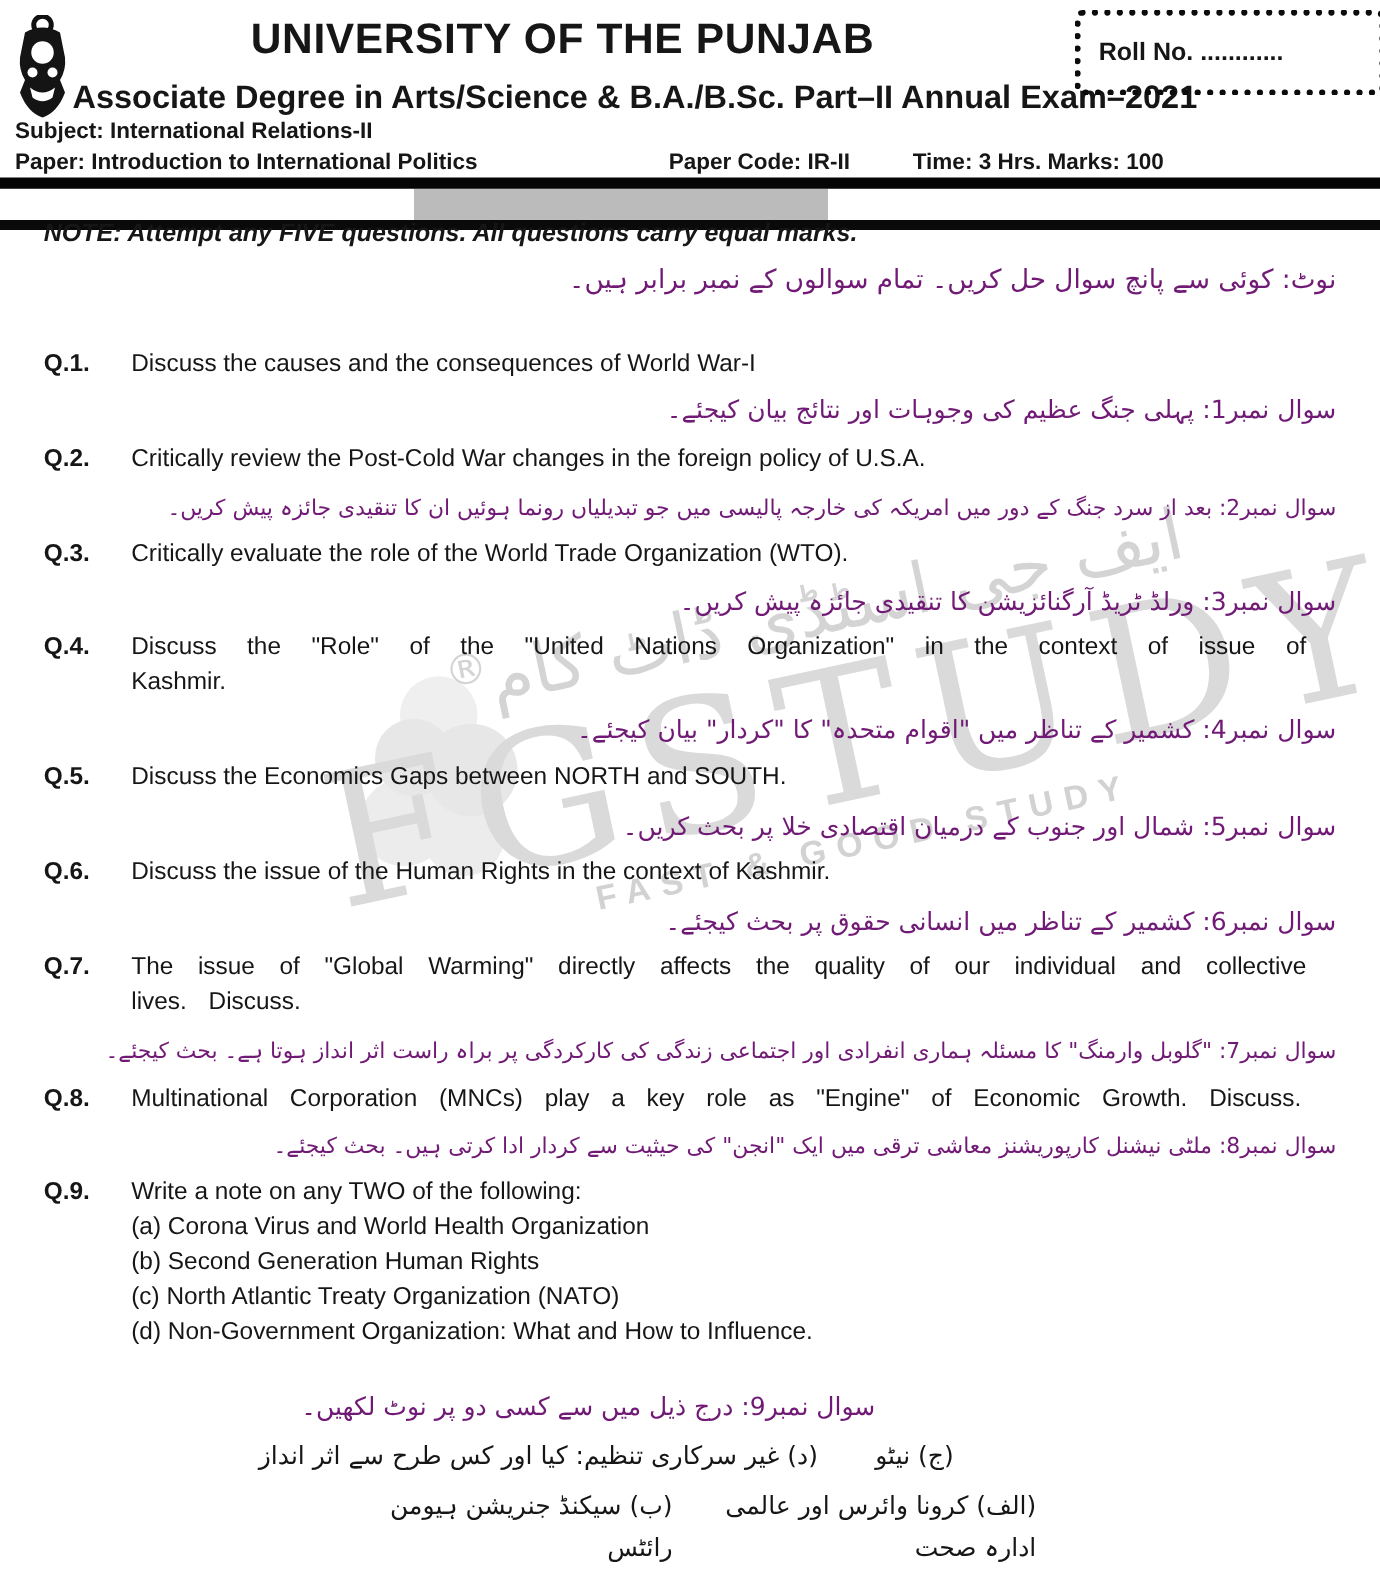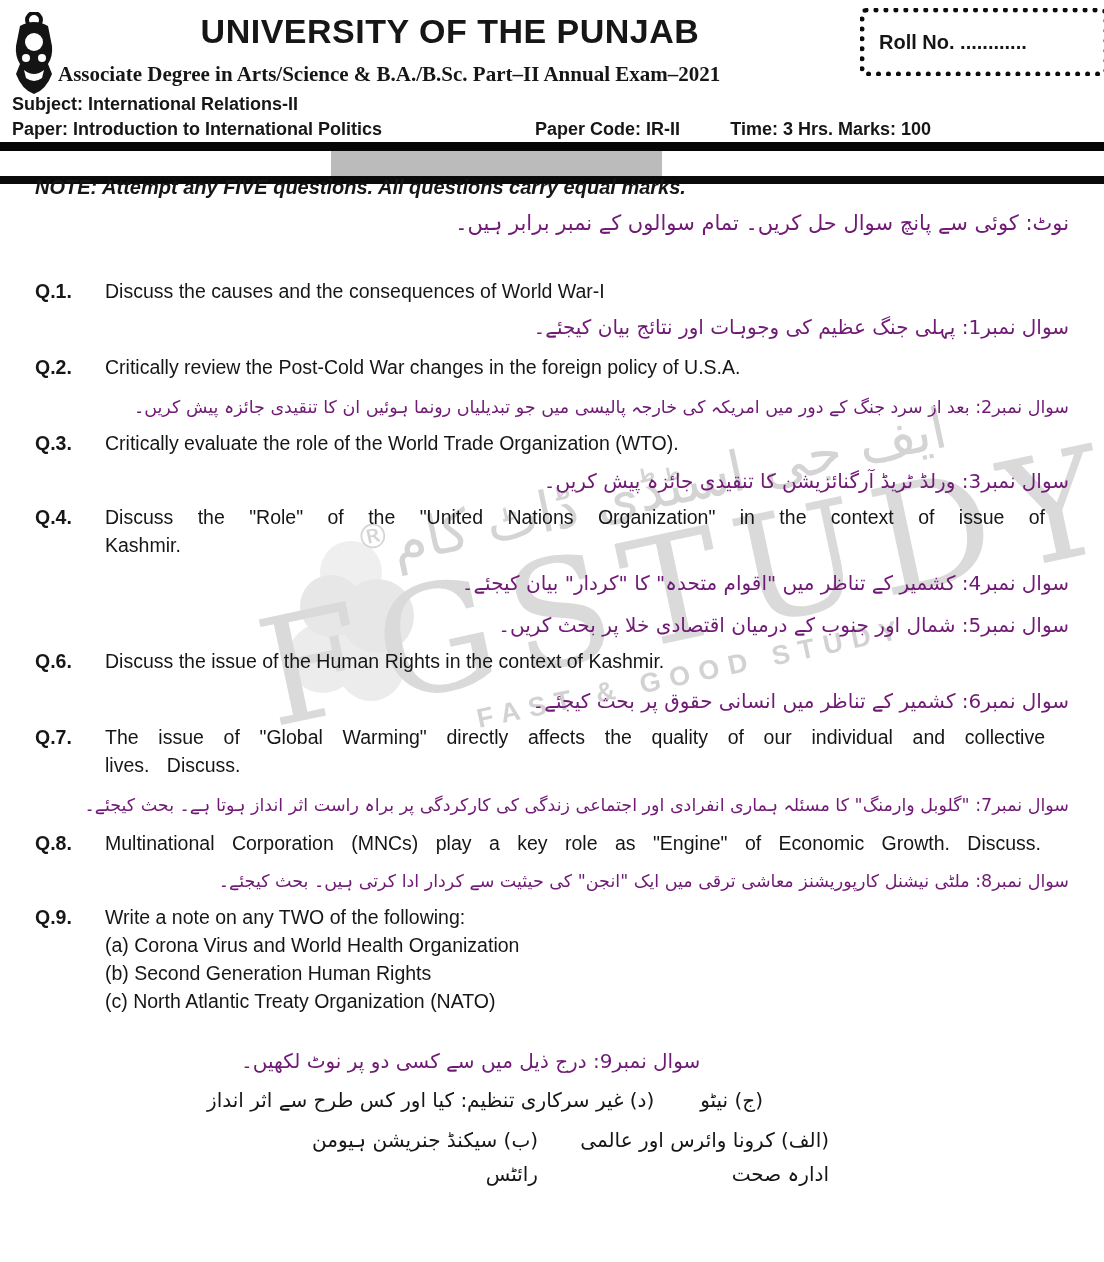--- a/index.html
+++ b/index.html
@@ -9,21 +9,21 @@
     font-family:"Liberation Sans", sans-serif;
   }
   
   .logo { position:absolute; left:6px; top:12px; width:56px; height:88px; }
   .uni-title {
     position:absolute; left:170px; top:12px; width:560px; text-align:center;
     font-size:34px; font-weight:bold; letter-spacing:.5px; white-space:nowrap;
   }
   .program {
     position:absolute; left:58px; top:62px; width:810px;
-    font-size:21px; font-weight:bold; white-space:nowrap;font-family:Liberation Serif, serif;
+    font-size:26px; font-weight:bold; white-space:nowrap;
   }
   .rollbox {
     position:absolute; left:860px; top:8px; width:224px; height:58px;
     border:5px dotted #0c0c0c; border-radius:6px;
     display:flex; align-items:center; padding-left:14px;
     font-size:20px; font-weight:bold;
   }
   .subject { position:absolute; left:12px; top:94px; font-size:18px; font-weight:bold; }
   .paperline { position:absolute; left:0; top:119px; width:956px; height:24px; font-size:18px; font-weight:bold; }
   .paper-name   { position:absolute; left:12px; }
@@ -126,20 +126,24 @@
       <div class="qtext">Critically evaluate the role of the World Trade Organization (WTO).</div>
     </div>
     <div class="urdu qur mt8">سوال نمبر3:   ورلڈ ٹریڈ آرگنائزیشن کا تنقیدی جائزہ پیش کریں۔</div>
 
     <div class="q mt6">
       <span class="qno">Q.4.</span>
       <div class="qtext two">Discuss the "Role" of the "United Nations Organization" in the context of issue of Kashmir.</div>
     </div>
     <div class="urdu qur mt8">سوال نمبر4:   کشمیر کے تناظر میں "اقوام متحدہ" کا "کردار" بیان کیجئے۔</div>
 
+    <div class="q mt8">
+      <span class="qno">Q.5.</span>
+      <div class="qtext">Discuss the Economics Gaps between NORTH and SOUTH.</div>
+    </div>
     <div class="urdu qur mt10">سوال نمبر5:   شمال اور جنوب کے درمیان اقتصادی خلا پر بحث کریں۔</div>
 
     <div class="q mt6">
       <span class="qno">Q.6.</span>
       <div class="qtext">Discuss the issue of the Human Rights in the context of Kashmir.</div>
     </div>
     <div class="urdu qur mt10">سوال نمبر6:   کشمیر کے تناظر میں انسانی حقوق پر بحث کیجئے۔</div>
 
     <div class="q mt6">
       <span class="qno">Q.7.</span>
@@ -153,20 +157,21 @@
     </div>
     <div class="urdu qur long mt4">سوال نمبر8:   ملٹی نیشنل کارپوریشنز معاشی ترقی میں ایک "انجن" کی حیثیت سے کردار ادا کرتی ہیں۔ بحث کیجئے۔</div>
 
     <div class="q mt6">
       <span class="qno">Q.9.</span>
       <div class="qtext">Write a note on any TWO of the following:</div>
     </div>
     <div class="subitem">(a) Corona Virus and World Health Organization</div>
     <div class="subitem">(b) Second Generation Human Rights</div>
     <div class="subitem">(c) North Atlantic Treaty Organization (NATO)</div>
+    <div class="subitem">(d) Non-Government Organization: What and How to Influence.</div>
 
     <div class="urdu q9ur-head">سوال نمبر9:   درج ذیل میں سے کسی دو پر نوٹ لکھیں۔</div>
 
     <div class="urow" style="padding-left:172px; padding-right:306px;">
       <span class="uitem">(د) غیر سرکاری تنظیم: کیا اور کس طرح سے اثر انداز</span>
       <span class="uitem">(ج) نیٹو</span>
     </div>
     <div class="urow" style="padding-left:268px; padding-right:240px;">
       <span class="uitem">(ب) سیکنڈ جنریشن ہیومن رائٹس</span>
       <span class="uitem">(الف) کرونا وائرس اور عالمی ادارہ صحت</span>

